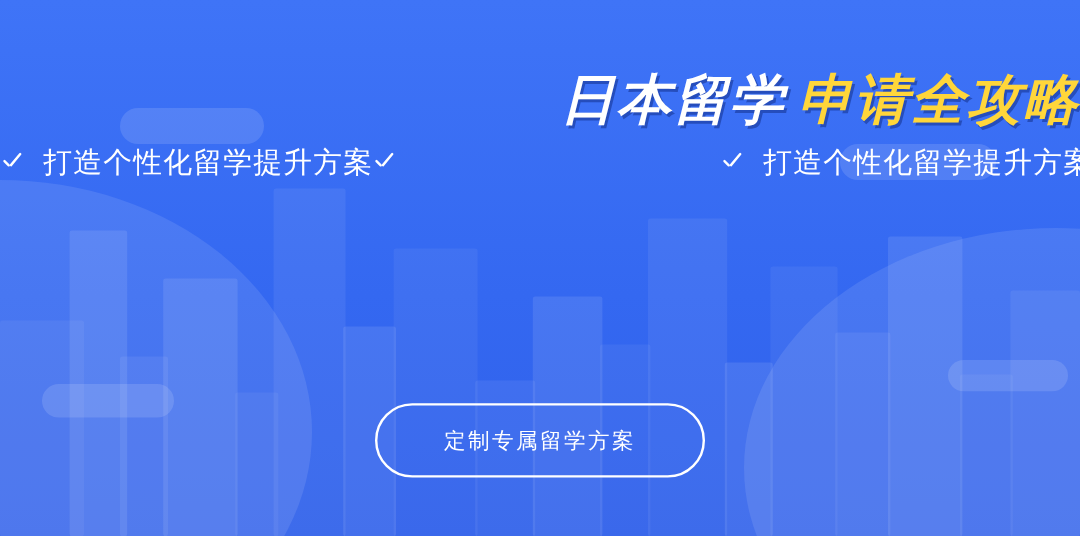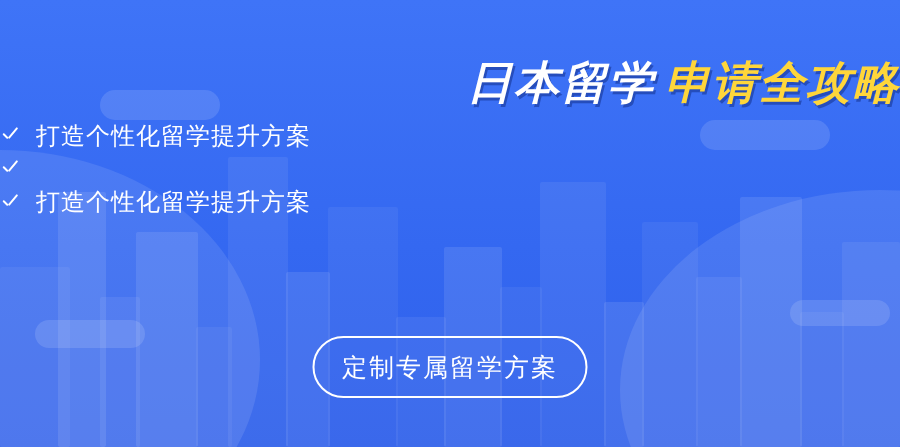--- a/index.html
+++ b/index.html
@@ -74,21 +74,21 @@
     margin-left: 10px;
     text-shadow: 2px 3px 0 rgba(20,50,140,0.55);
   }
   
   .bullets {
     position: absolute;
     top: 123px;
     left: 0;
     right: 0;
     display: flex;
-    flex-direction: column;
+    flex-direction: row;
     gap: 10px;
   }
   .bullet-row {
     display: flex;
     align-items: center;
     gap: 16px;
     width: 300px;
   }
   .check {
     flex: 0 0 auto;
@@ -129,21 +129,21 @@
   .cta {
     position: absolute;
     left: 50%;
     transform: translateX(-50%);
     top: 336px;
     width: 275px;
     height: 62px;
     border: 2px solid #ffffff;
     border-radius: 34px;
     color: #ffffff;
-    font-size: 25px;
+    font-size: 18px;
     letter-spacing: 2px;
     display: flex;
     align-items: center;
     justify-content: center;
     background: transparent;
     cursor: pointer;
     box-sizing: border-box;
   }
 </style>
 </head>

